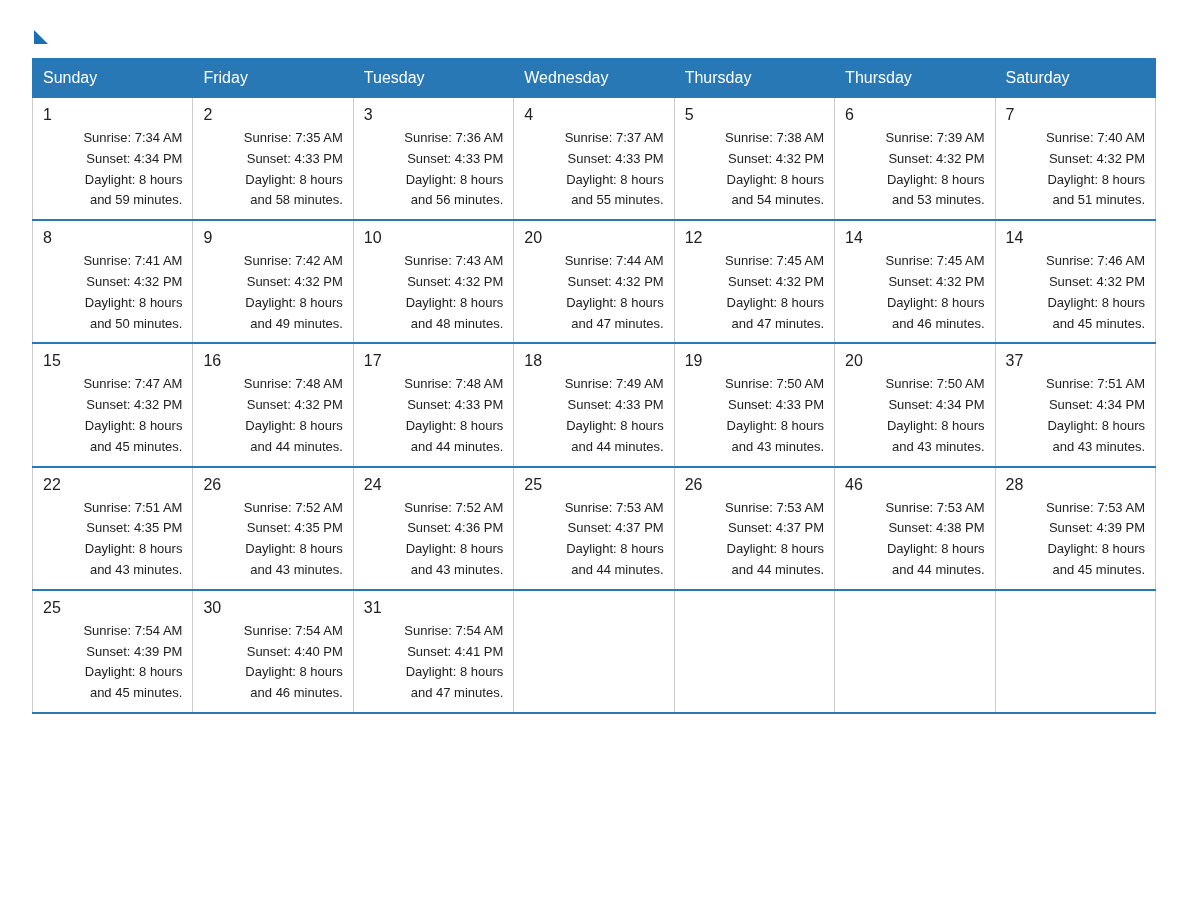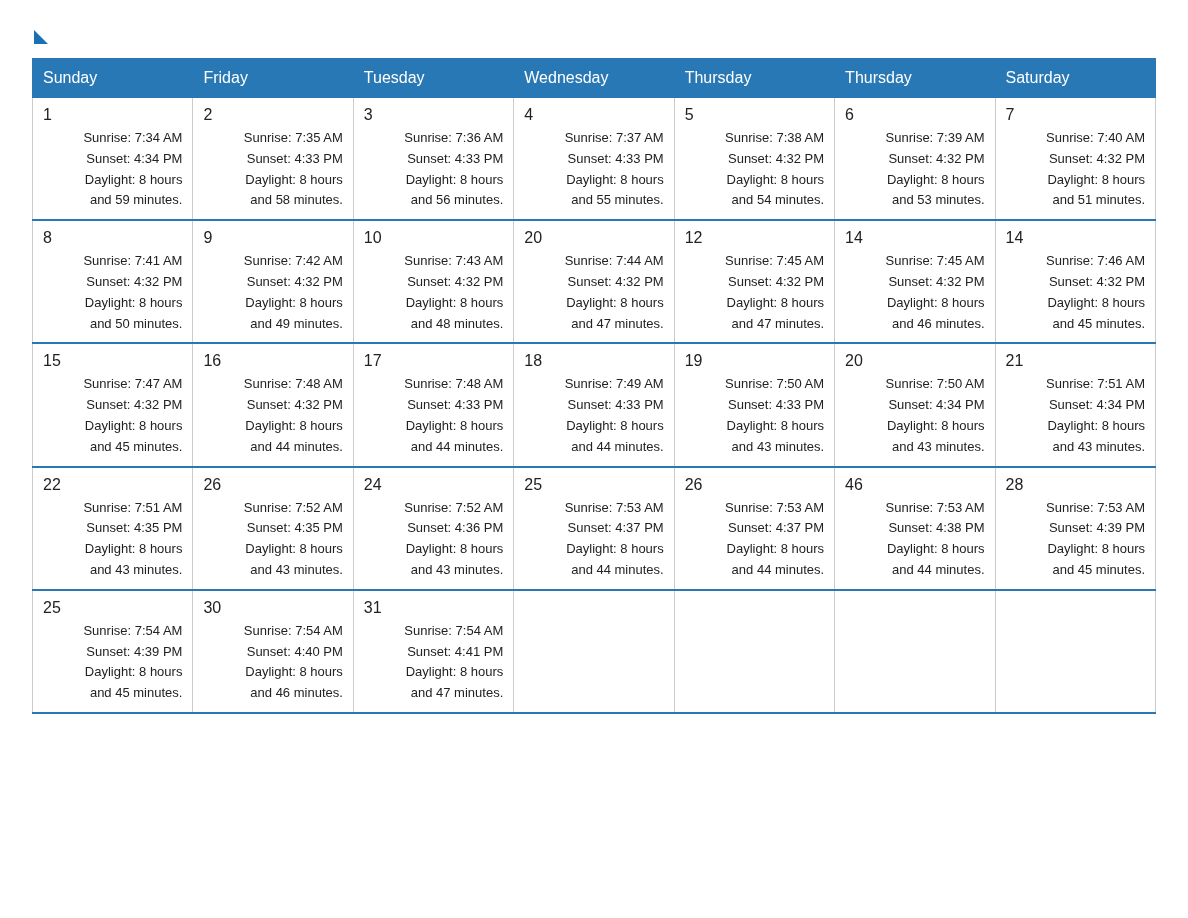--- a/index.html
+++ b/index.html
@@ -220,21 +220,21 @@
         </td>
         <td>
           <span class="day-num">19</span>
 <div class="day-info">Sunrise: 7:50 AM<br>Sunset: 4:33 PM<br>Daylight: 8 hours<br>and 43 minutes.</div>
         </td>
         <td>
           <span class="day-num">20</span>
 <div class="day-info">Sunrise: 7:50 AM<br>Sunset: 4:34 PM<br>Daylight: 8 hours<br>and 43 minutes.</div>
         </td>
         <td>
-          <span class="day-num">21</span>
+          <span class="day-num">37</span>
 <div class="day-info">Sunrise: 7:51 AM<br>Sunset: 4:34 PM<br>Daylight: 8 hours<br>and 43 minutes.</div>
         </td>
       </tr>
       <tr>
         <td>
           <span class="day-num">22</span>
 <div class="day-info">Sunrise: 7:51 AM<br>Sunset: 4:35 PM<br>Daylight: 8 hours<br>and 43 minutes.</div>
         </td>
         <td>
           <span class="day-num">26</span>

